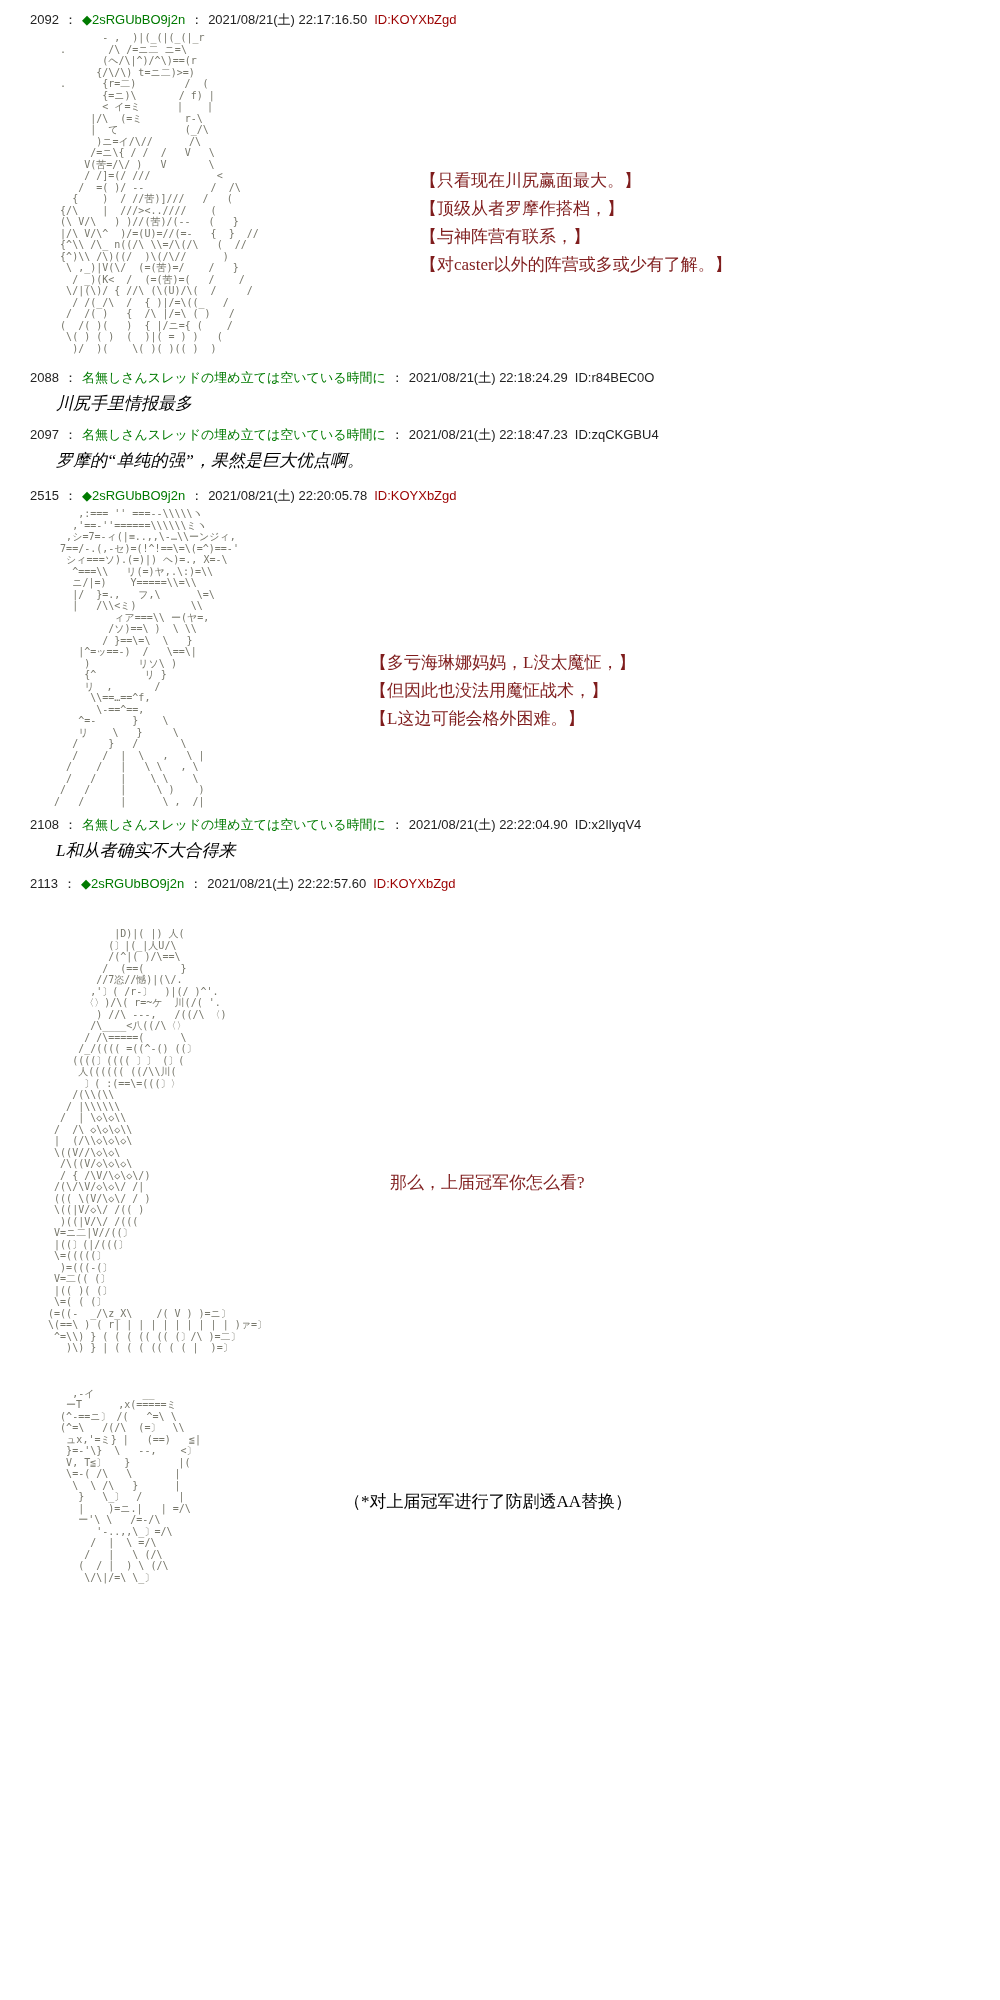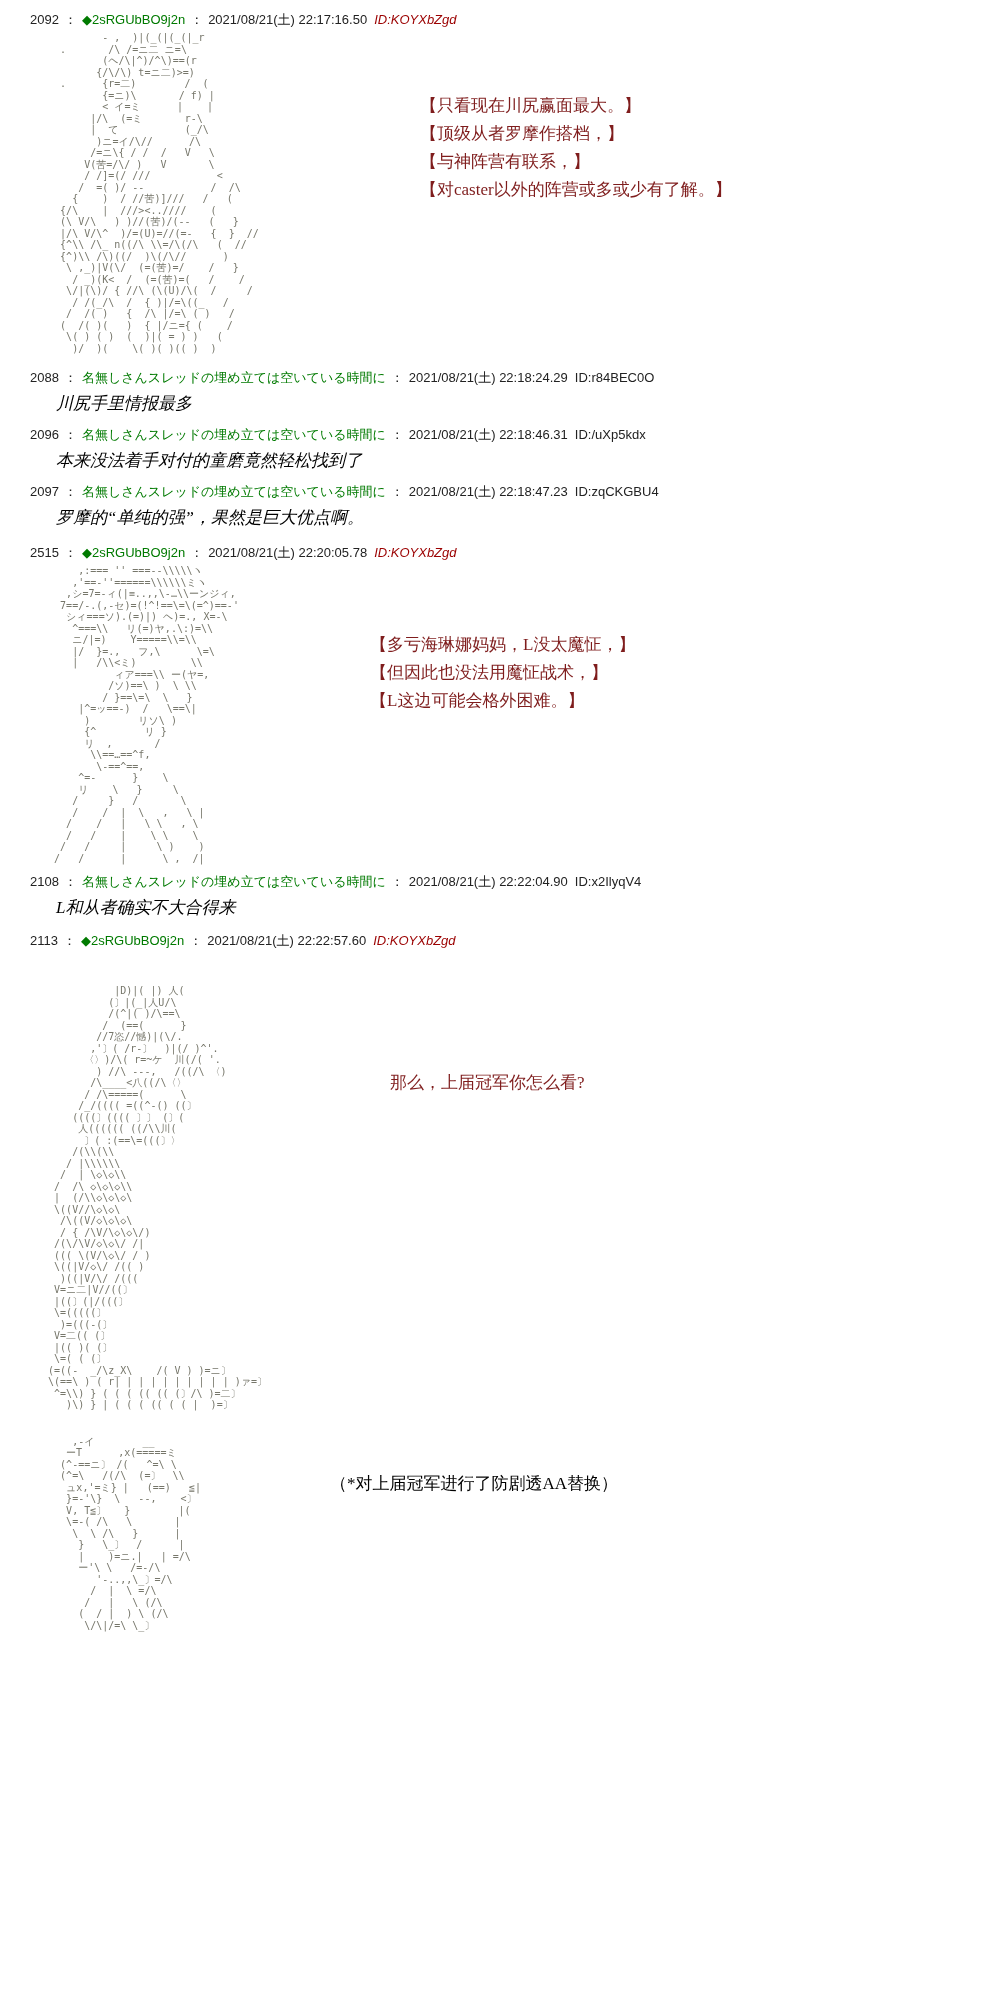--- a/index.html
+++ b/index.html
@@ -12,31 +12,31 @@
   #p2097{margin-top:12px;}
   #p2102{margin-top:16px;}
   #p2108{margin-top:10px;}
   #p2113{margin-top:14px;}
   .ph{font-size:13px;line-height:16px;color:#222;white-space:nowrap;}
   .num{color:#222;}
   .sep{margin:0 5px;color:#222;}
   .name{color:#007a00;}
   .date{color:#222;}
   .pid{margin-left:7px;color:#222;}
-  .pid.hot{color:#9b0000;font-style:italic;}
+  .pid.hot{color:#9b0000;}
   .body-text{margin:7px 0 0 26px;font-size:17px;line-height:22px;color:#000;
              font-family:"Liberation Serif","DejaVu Serif",serif;font-style:italic;}
-  .aa-row{display:flex;align-items:flex-start;}
+  .aa-row{display:flex;align-items:center;}
   .aa{margin:4px 0 0 0;font-family:"DejaVu Sans Mono",monospace;font-size:10px;
       line-height:11.5px;color:#76766a;white-space:pre;flex:0 0 auto;}
   .w390{width:390px;} .w340{width:340px;} .w360{width:360px;margin-top:36px;} .w300{width:300px;}
   .dialogue{font-size:17px;line-height:28px;color:#7f1d1d;white-space:pre-line;
             font-family:"Liberation Serif","DejaVu Serif",serif;}
   .mt64{margin-top:64px;} .mt70{margin-top:70px;} .mt120{margin-top:120px;}
-  .row2{margin-top:21px;}
+  .row2{margin-top:30px;gap:14px;}
   .col{display:flex;flex-direction:row;}
   .note{margin-top:38px;font-size:17px;line-height:28px;color:#000;
         font-family:"Liberation Serif","DejaVu Serif",serif;}
   .para{margin-top:26px;font-size:17px;line-height:28px;color:#000;white-space:pre-line;
         font-family:"Liberation Serif","DejaVu Serif",serif;}
 </style>
 </head>
 <body>
 
 <div class="page">
@@ -77,24 +77,20 @@
 【与神阵营有联系，】
 【对caster以外的阵营或多或少有了解。】</div>
     </div>
   </div>
 
   <div class="post" id="p2095">
     <div class="ph"><span class="num">2088</span><span class="sep">：</span><span class="name">名無しさんスレッドの埋め立ては空いている時間に</span><span class="sep">：</span><span class="date">2021/08/21(土) 22:18:24.29</span><span class="pid">ID:r84BEC0O</span></div>
     <div class="body-text">川尻手里情报最多</div>
   </div>
 
-  <div class="post" id="p2096">
-    <div class="ph"><span class="num">2096</span><span class="sep">：</span><span class="name">名無しさんスレッドの埋め立ては空いている時間に</span><span class="sep">：</span><span class="date">2021/08/21(土) 22:18:46.31</span><span class="pid">ID:/uXp5kdx</span></div>
-    <div class="body-text">本来没法着手对付的童磨竟然轻松找到了</div>
-  </div>
 
   <div class="post" id="p2097">
     <div class="ph"><span class="num">2097</span><span class="sep">：</span><span class="name">名無しさんスレッドの埋め立ては空いている時間に</span><span class="sep">：</span><span class="date">2021/08/21(土) 22:18:47.23</span><span class="pid">ID:zqCKGBU4</span></div>
     <div class="body-text">罗摩的“单纯的强”，果然是巨大优点啊。</div>
   </div>
 
   <div class="post" id="p2102">
     <div class="ph"><span class="num">2515</span><span class="sep">：</span><span class="name">◆2sRGUbBO9j2n</span><span class="sep">：</span><span class="date">2021/08/21(土) 22:20:05.78</span><span class="pid hot">ID:KOYXbZgd</span></div>
     <div class="aa-row">
       <pre class="aa w340">        ,:=== '' ===--\\\\\ヽ

